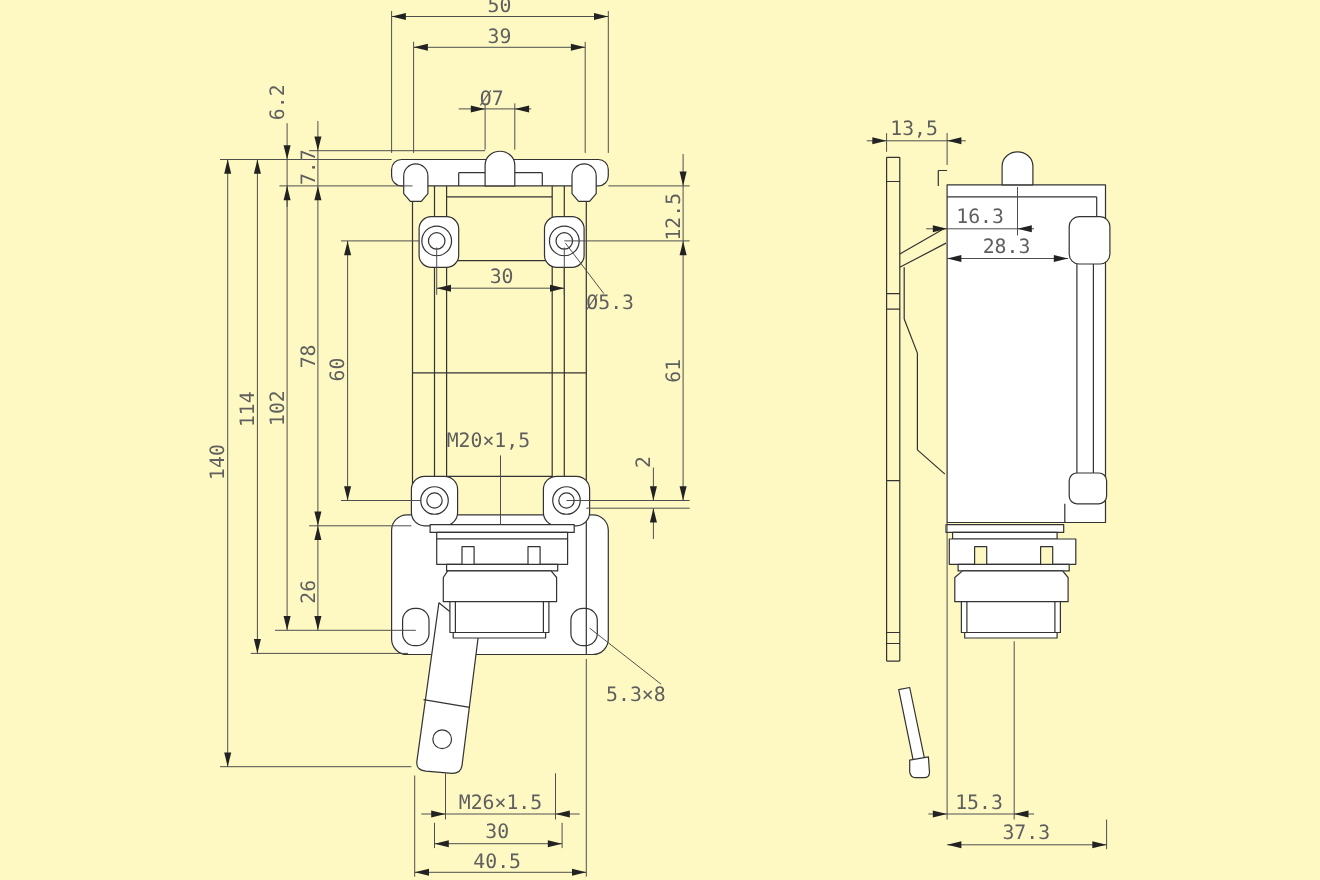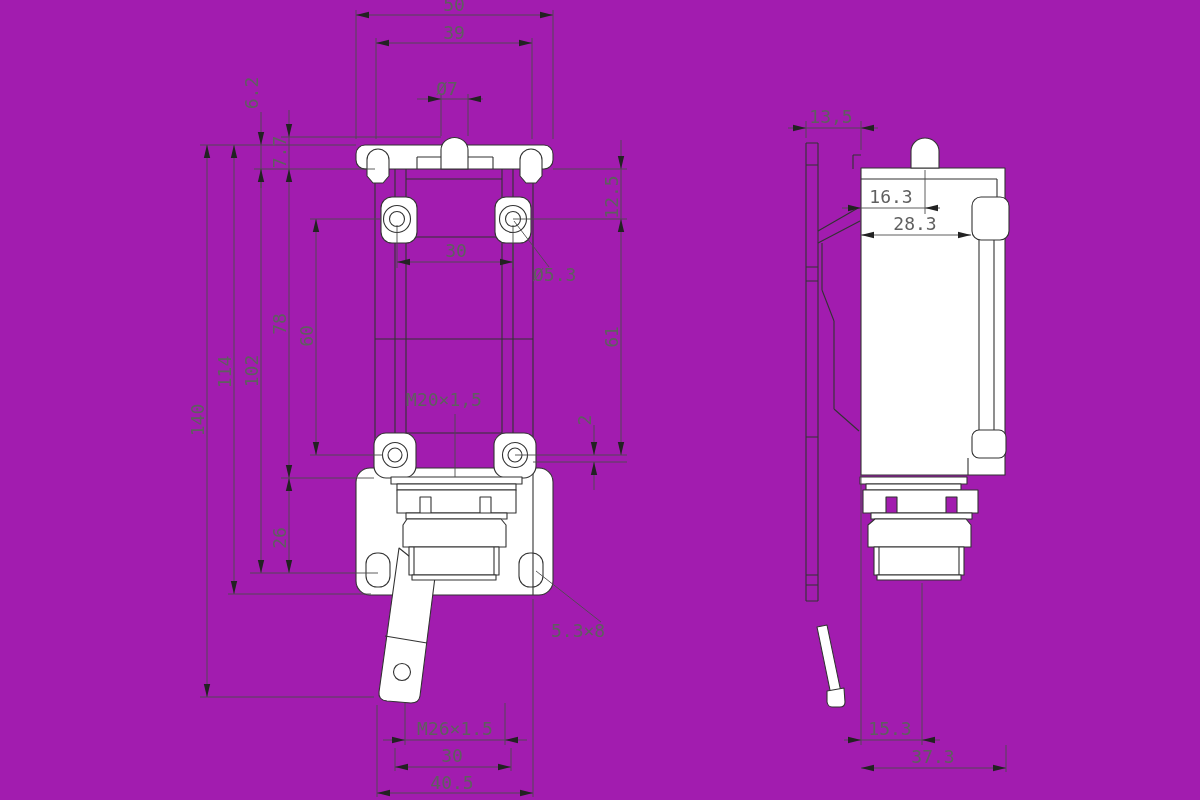--- a/index.html
+++ b/index.html
@@ -1,17 +1,17 @@
 <!DOCTYPE html>
 <html><head>
 <meta charset="utf-8">
 <title></title>
 <style>
   html,body{margin:0;padding:0;background:#ffffff;}
-  .stage{width:1200px;height:800px;position:relative;background:#a21caf;font-family:"DejaVu Sans Mono", monospace;}
+  .stage{width:1200px;height:800px;position:relative;background:#fef9c3;font-family:"DejaVu Sans Mono", monospace;}
   svg{display:block;}
   .geo{stroke:#333;stroke-width:1.1;fill:none;stroke-linejoin:round;stroke-linecap:butt;}
   .geo .w{fill:#fff;}
   .dim{stroke:#4d4d4d;stroke-width:0.9;fill:none;}
   .dimtext text{font-family:"DejaVu Sans Mono", monospace;font-size:18px;fill:#5f5f5f;stroke:none;}
   .mid{text-anchor:middle;}
 </style>
 </head>
 <body>
 

